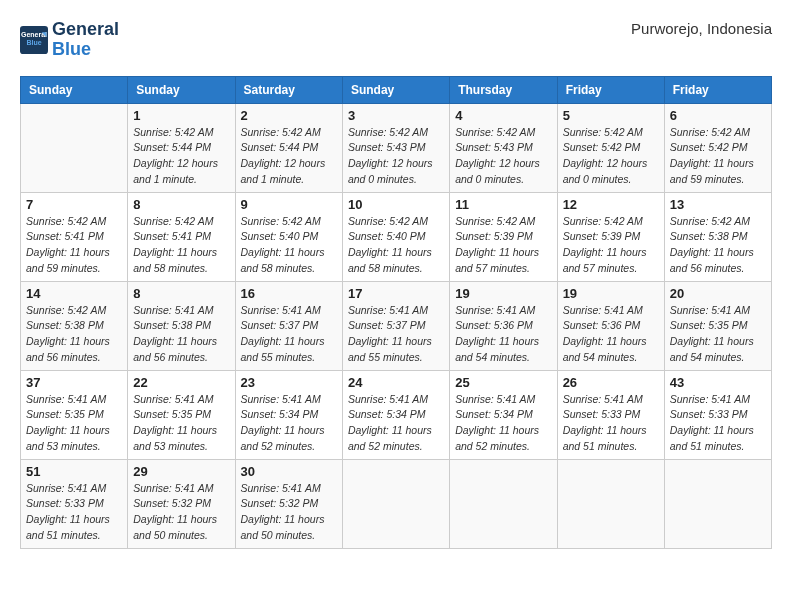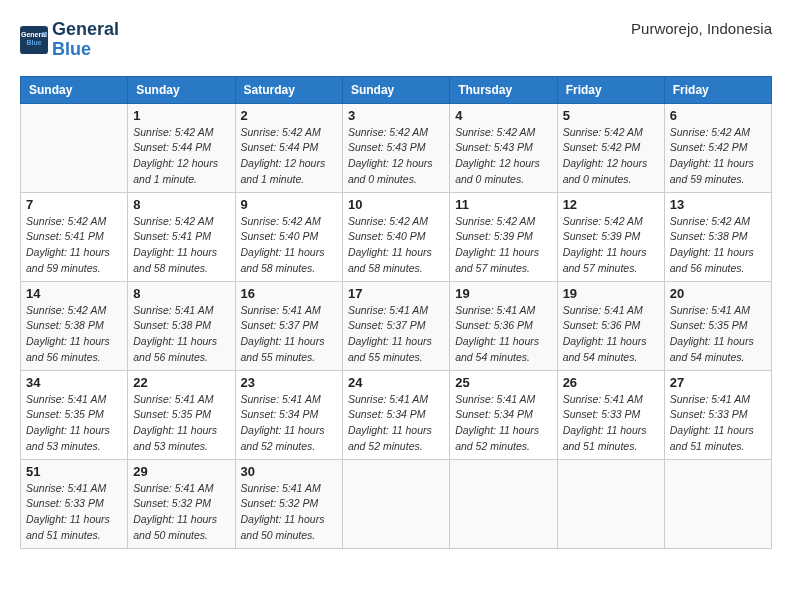--- a/index.html
+++ b/index.html
@@ -204,21 +204,21 @@
           <span class="day-num">19</span>
           <div class="day-info">Sunrise: 5:41 AM<br>Sunset: 5:36 PM<br>Daylight: 11 hours<br>and 54 minutes.</div>
         </td>
         <td>
           <span class="day-num">20</span>
           <div class="day-info">Sunrise: 5:41 AM<br>Sunset: 5:35 PM<br>Daylight: 11 hours<br>and 54 minutes.</div>
         </td>
       </tr>
       <tr>
         <td>
-          <span class="day-num">34</span>
+          <span class="day-num">37</span>
           <div class="day-info">Sunrise: 5:41 AM<br>Sunset: 5:35 PM<br>Daylight: 11 hours<br>and 53 minutes.</div>
         </td>
         <td>
           <span class="day-num">22</span>
           <div class="day-info">Sunrise: 5:41 AM<br>Sunset: 5:35 PM<br>Daylight: 11 hours<br>and 53 minutes.</div>
         </td>
         <td>
           <span class="day-num">23</span>
           <div class="day-info">Sunrise: 5:41 AM<br>Sunset: 5:34 PM<br>Daylight: 11 hours<br>and 52 minutes.</div>
         </td>
@@ -228,21 +228,21 @@
         </td>
         <td>
           <span class="day-num">25</span>
           <div class="day-info">Sunrise: 5:41 AM<br>Sunset: 5:34 PM<br>Daylight: 11 hours<br>and 52 minutes.</div>
         </td>
         <td>
           <span class="day-num">26</span>
           <div class="day-info">Sunrise: 5:41 AM<br>Sunset: 5:33 PM<br>Daylight: 11 hours<br>and 51 minutes.</div>
         </td>
         <td>
-          <span class="day-num">27</span>
+          <span class="day-num">43</span>
           <div class="day-info">Sunrise: 5:41 AM<br>Sunset: 5:33 PM<br>Daylight: 11 hours<br>and 51 minutes.</div>
         </td>
       </tr>
       <tr>
         <td>
           <span class="day-num">51</span>
           <div class="day-info">Sunrise: 5:41 AM<br>Sunset: 5:33 PM<br>Daylight: 11 hours<br>and 51 minutes.</div>
         </td>
         <td>
           <span class="day-num">29</span>

